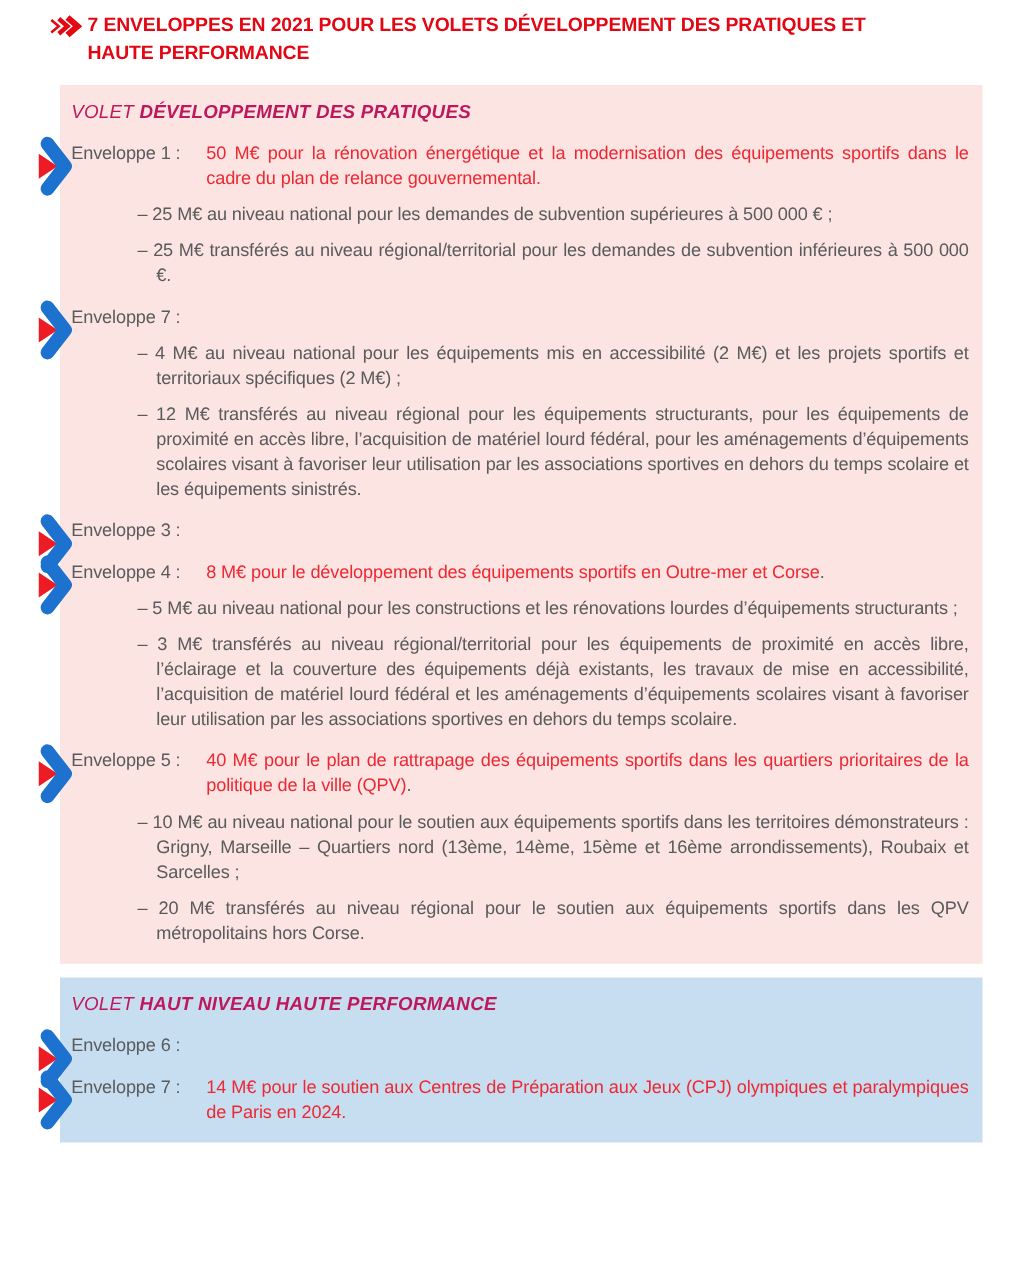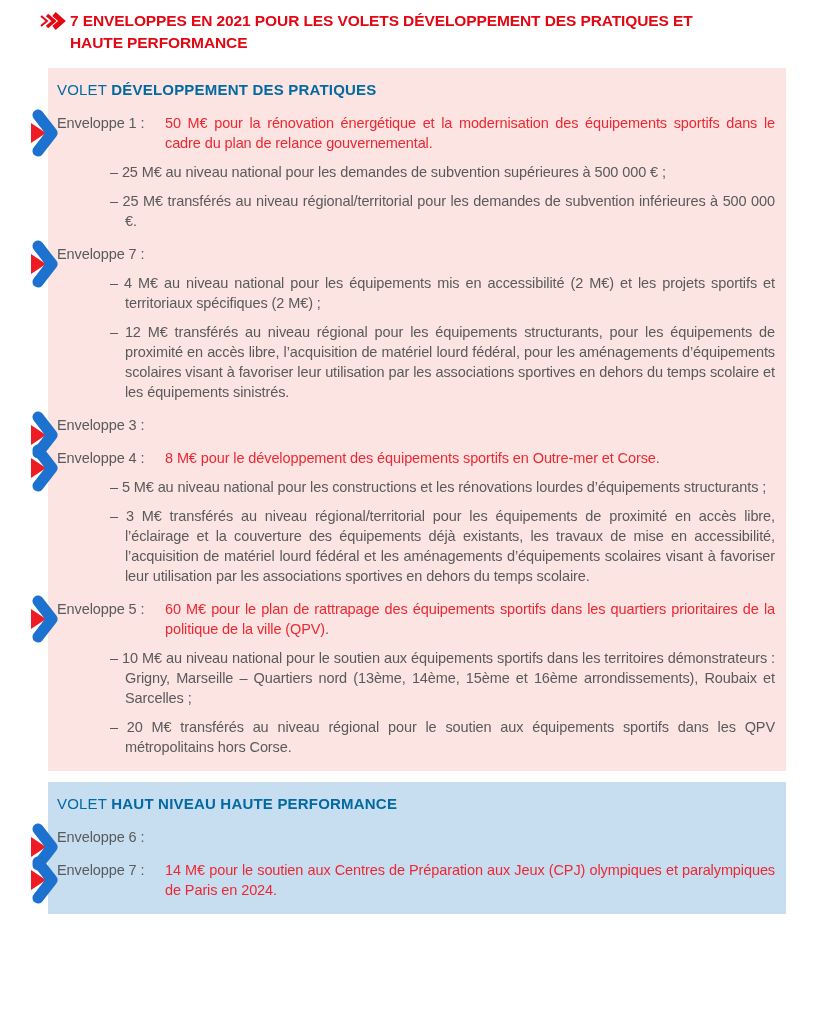--- a/index.html
+++ b/index.html
@@ -34,23 +34,24 @@
   .panel {
     margin: 0 31px 0 48px;
     padding: 12px 11px 12px 9px;
   }
   .panel.pink { background: #fbe4e1; margin-top: 14px; }
   .panel.blue { background: #c7def1; margin-top: 11px; }
 
   .panel-header {
     font-size: 15px;
     line-height: 20px;
-    color: #0369a1;
+    color: #be185d;
     letter-spacing: 0.2px;
     margin-bottom: 13px;
+    font-style: italic;
   }
   .panel-header .hdr-bold { font-weight: bold; }
 
   
   .envelope { position: relative; margin-bottom: 13px; }
   .envelope:last-child { margin-bottom: 2px; }
 
   .env-chevron {
     position: absolute;
     left: -28px;
@@ -166,21 +167,21 @@
 
     <div class="envelope">
       <span class="env-chevron">
         <svg width="30" height="48" viewBox="0 0 30 48" aria-hidden="true">
           <polygon points="2,14 17,24 2,34" fill="#ed1c24"></polygon>
           <polyline points="9,6 23,24 9,42" fill="none" stroke="#1d71cf" stroke-width="11" stroke-linecap="round" stroke-linejoin="round"></polyline>
         </svg>
       </span>
       <div class="env-row">
         <span class="env-label">Enveloppe 5 :</span>
-        <span class="env-desc"><span class="txt-red">60 M€ pour le plan de rattrapage des équipements sportifs dans les quartiers prioritaires de la politique de la ville (QPV)</span><span class="txt-gray">.</span></span>
+        <span class="env-desc"><span class="txt-red">40 M€ pour le plan de rattrapage des équipements sportifs dans les quartiers prioritaires de la politique de la ville (QPV)</span><span class="txt-gray">.</span></span>
       </div>
       <div class="sub">– 10 M€ au niveau national pour le soutien aux équipements sportifs dans les territoires démonstrateurs : Grigny, Marseille – Quartiers nord (13ème, 14ème, 15ème et 16ème arrondissements), Roubaix et Sarcelles ;</div>
       <div class="sub">– 20 M€ transférés au niveau régional pour le soutien aux équipements sportifs dans les QPV métropolitains hors Corse.</div>
     </div>
   </section>
 
   <section class="panel blue">
     <div class="panel-header">
       <span>VOLET </span><span class="hdr-bold">HAUT NIVEAU HAUTE PERFORMANCE</span>
     </div>

